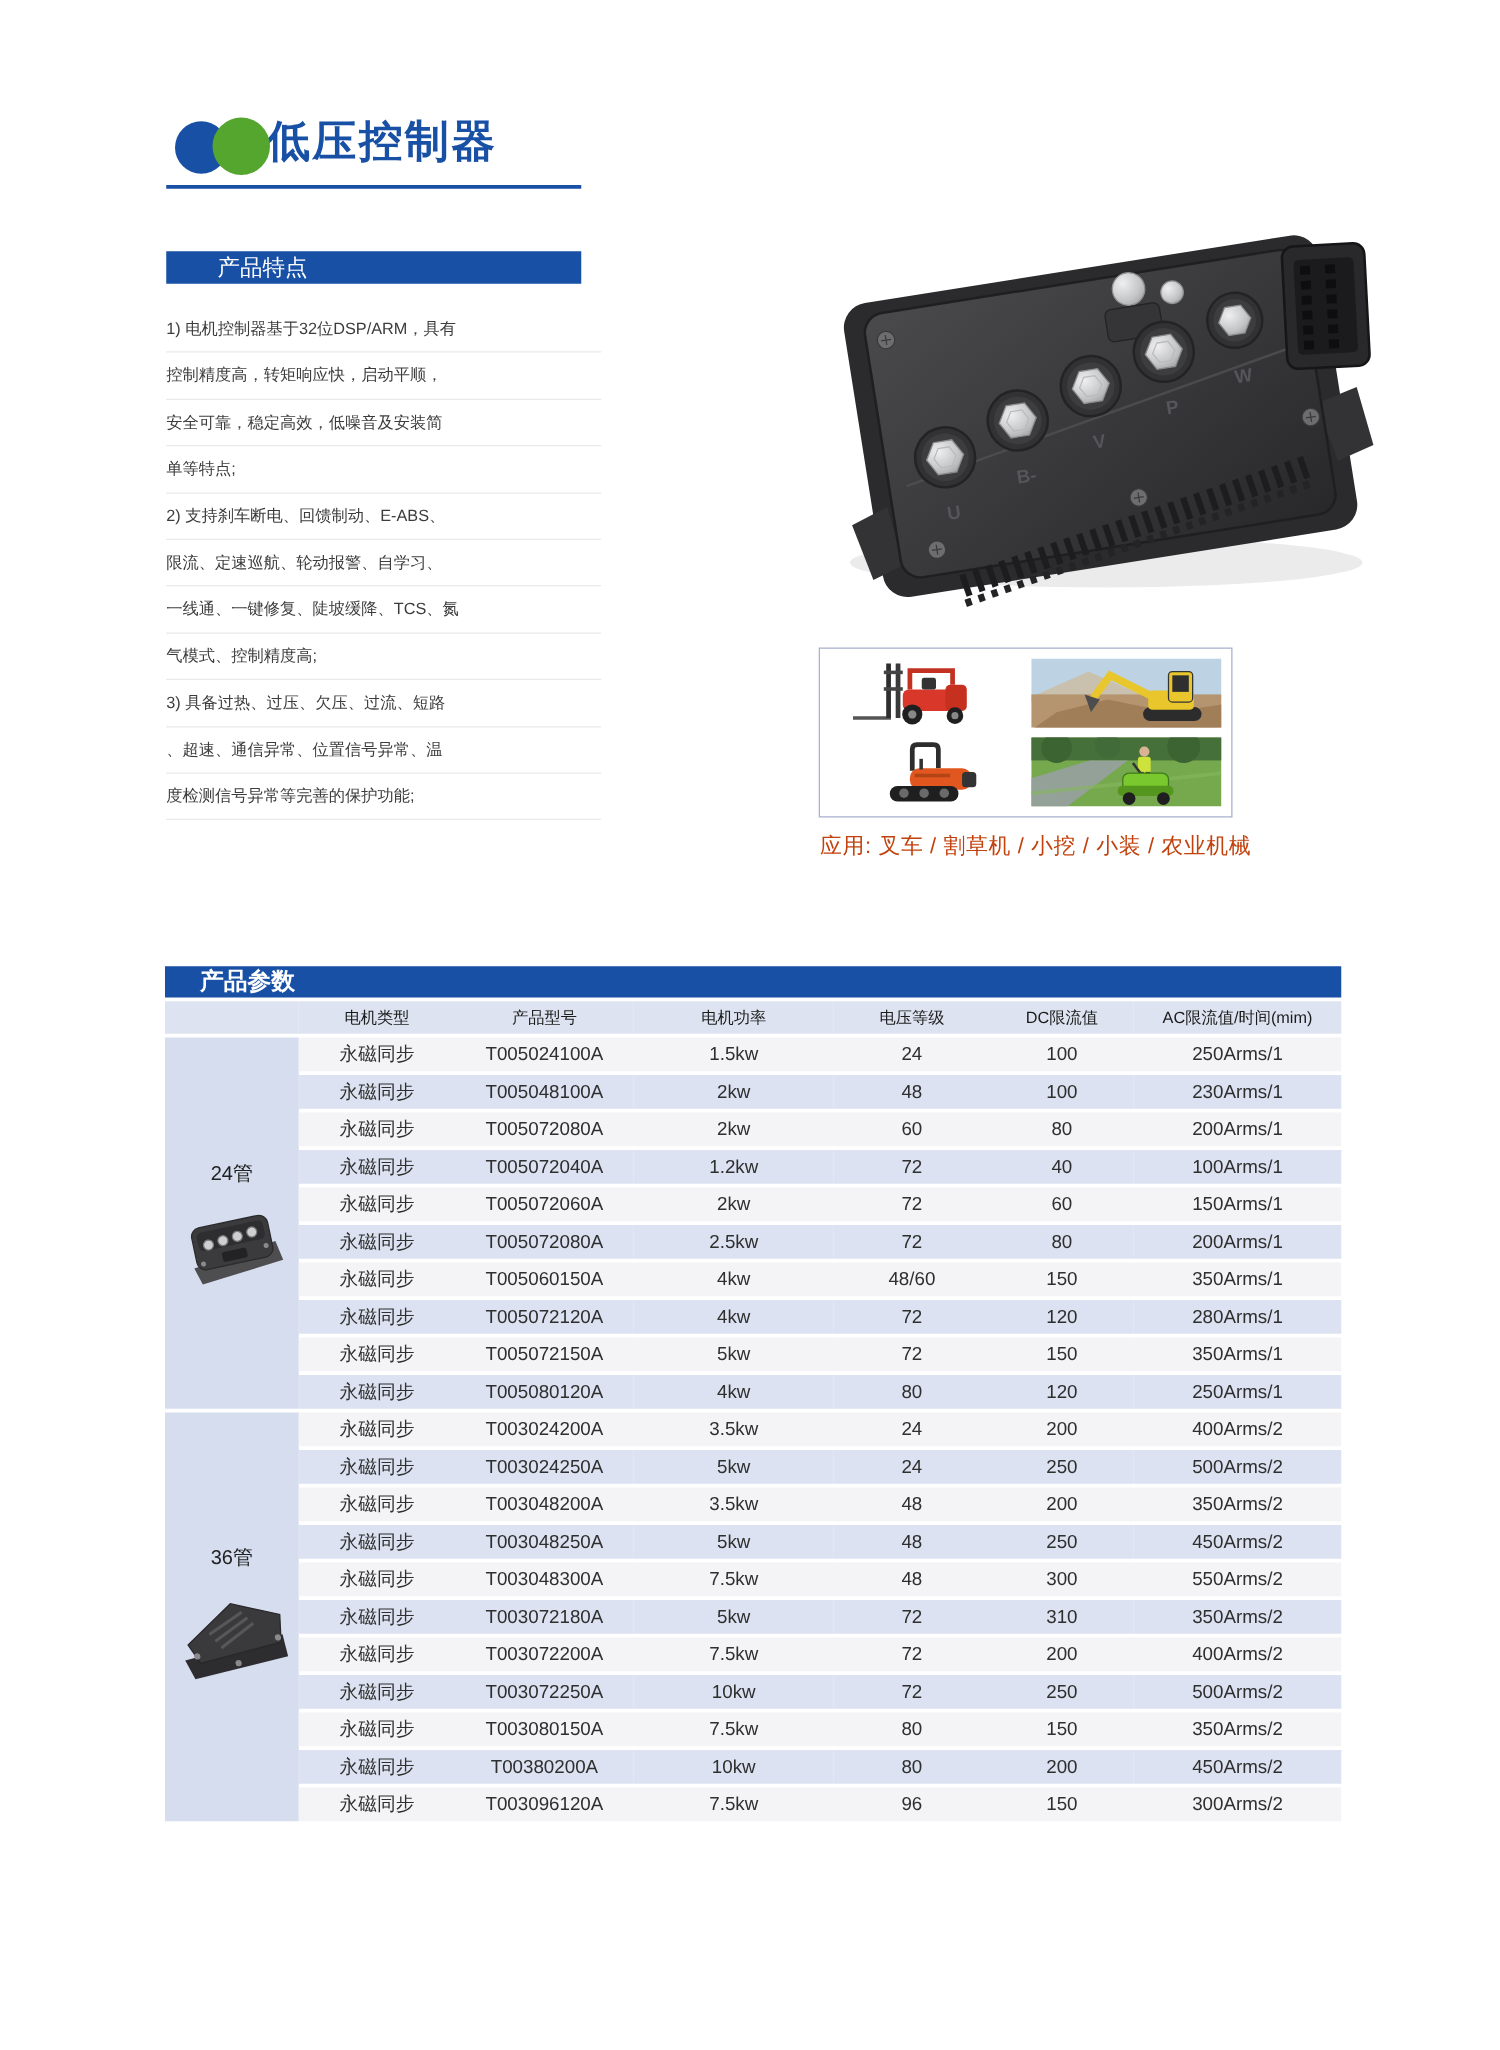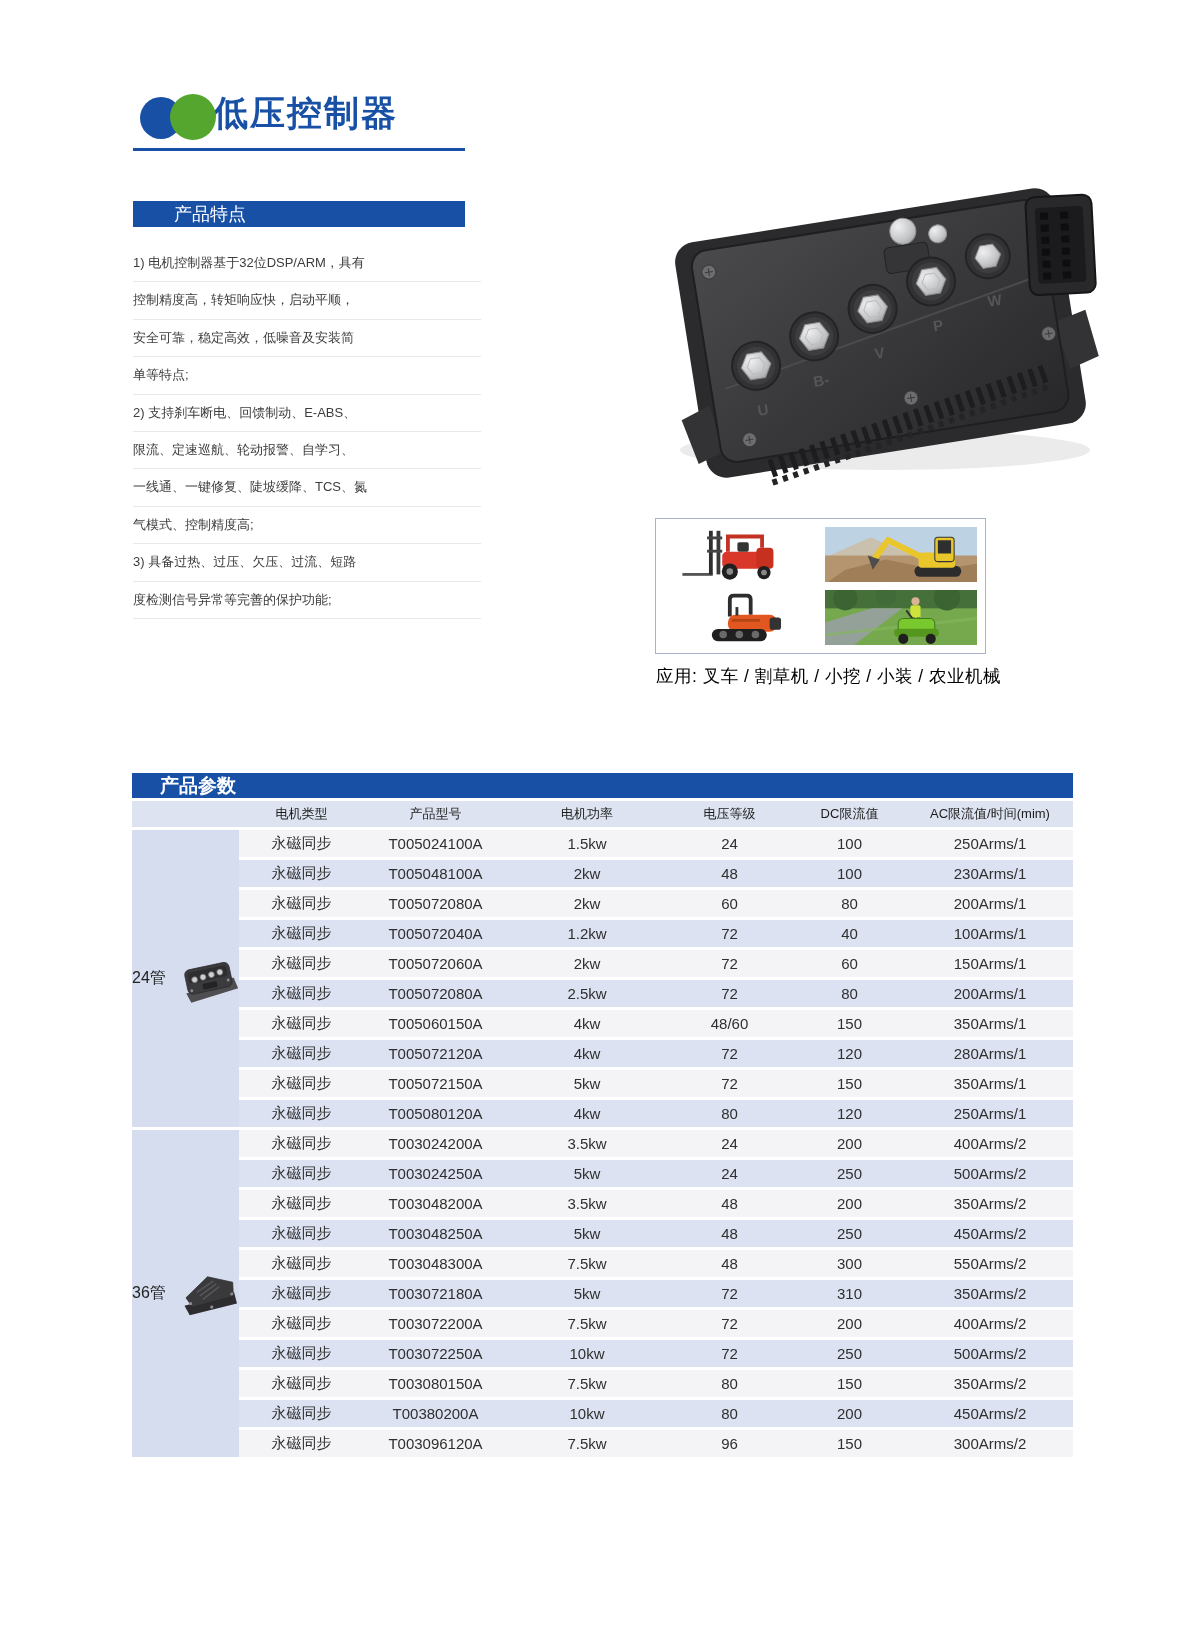--- a/index.html
+++ b/index.html
@@ -22,35 +22,35 @@
                 border-bottom:1px solid #e9e9e9;white-space:nowrap;overflow:hidden;}
 
   
   .product-photo{left:600px;top:150px;width:560px;height:338px;}
 
   
   .apps-box{left:655px;top:518px;width:331px;height:136px;border:1px solid #a7b0cd;background:#fff;
             box-sizing:border-box;padding:8px;display:grid;grid-template-columns:1fr 1fr;
             grid-template-rows:1fr 1fr;gap:8px;}
   .apps-box svg{width:100%;height:100%;display:block;}
-  .apps-caption{left:656px;top:664px;font-size:17.5px;color:#000000;letter-spacing:0.5px;}
+  .apps-caption{left:656px;top:664px;font-size:17.5px;color:#c2410c;letter-spacing:0.5px;}
 
   
   .params-header{left:132px;top:773px;width:941px;height:25px;font-size:19px;font-weight:600;
                  line-height:25px;padding-left:28px;}
   .params-table-wrap{left:132px;top:798px;width:941px;}
   table.params-table{width:941px;border-collapse:separate;border-spacing:0 3px;table-layout:fixed;}
   .params-table th{height:26px;background:#dde3f0;font-size:13px;font-weight:500;color:#1c1c1c;
                    text-align:center;padding:0;}
   .params-table td{height:27px;font-size:15px;text-align:center;color:#2f2f2f;padding:0;
                    white-space:nowrap;overflow:hidden;}
   tr.stripe-gray td{background:#f4f4f6;}
   tr.stripe-blue td{background:#dce2f1;}
   .params-table td.group-cell{background:#d6ddef;vertical-align:middle;}
-  .group-inner{display:flex;flex-direction:row;align-items:center;justify-content:center;gap:12px;}
+  .group-inner{display:flex;flex-direction:column;align-items:center;justify-content:center;gap:12px;}
   .group-label{font-size:16px;color:#222222;}
 </style>
 </head>
 <body>
 
 <div class="page">
 
   <div class="logo-circle" id="logo-blue"></div>
   <div class="logo-circle" id="logo-green"></div>
   <div class="abs page-title">低压控制器</div>
@@ -62,20 +62,21 @@
   <div class="abs features-list">
       <div class="feature-line">1) 电机控制器基于32位DSP/ARM，具有</div>
       <div class="feature-line">控制精度高，转矩响应快，启动平顺，</div>
       <div class="feature-line">安全可靠，稳定高效，低噪音及安装简</div>
       <div class="feature-line">单等特点;</div>
       <div class="feature-line">2) 支持刹车断电、回馈制动、E-ABS、</div>
       <div class="feature-line">限流、定速巡航、轮动报警、自学习、</div>
       <div class="feature-line">一线通、一键修复、陡坡缓降、TCS、氮</div>
       <div class="feature-line">气模式、控制精度高;</div>
       <div class="feature-line">3) 具备过热、过压、欠压、过流、短路</div>
+      <div class="feature-line">、超速、通信异常、位置信号异常、温</div>
       <div class="feature-line">度检测信号异常等完善的保护功能;</div>
     </div>
 
   <div class="abs product-photo">
     <svg viewBox="0 0 560 338" width="560" height="338">
       <defs>
         <linearGradient id="gBody" x1="0" y1="0" x2="1" y2="1">
           <stop offset="0" stop-color="#4a4a4d"></stop>
             <stop offset="1" stop-color="#28282a"></stop>
         </linearGradient>

